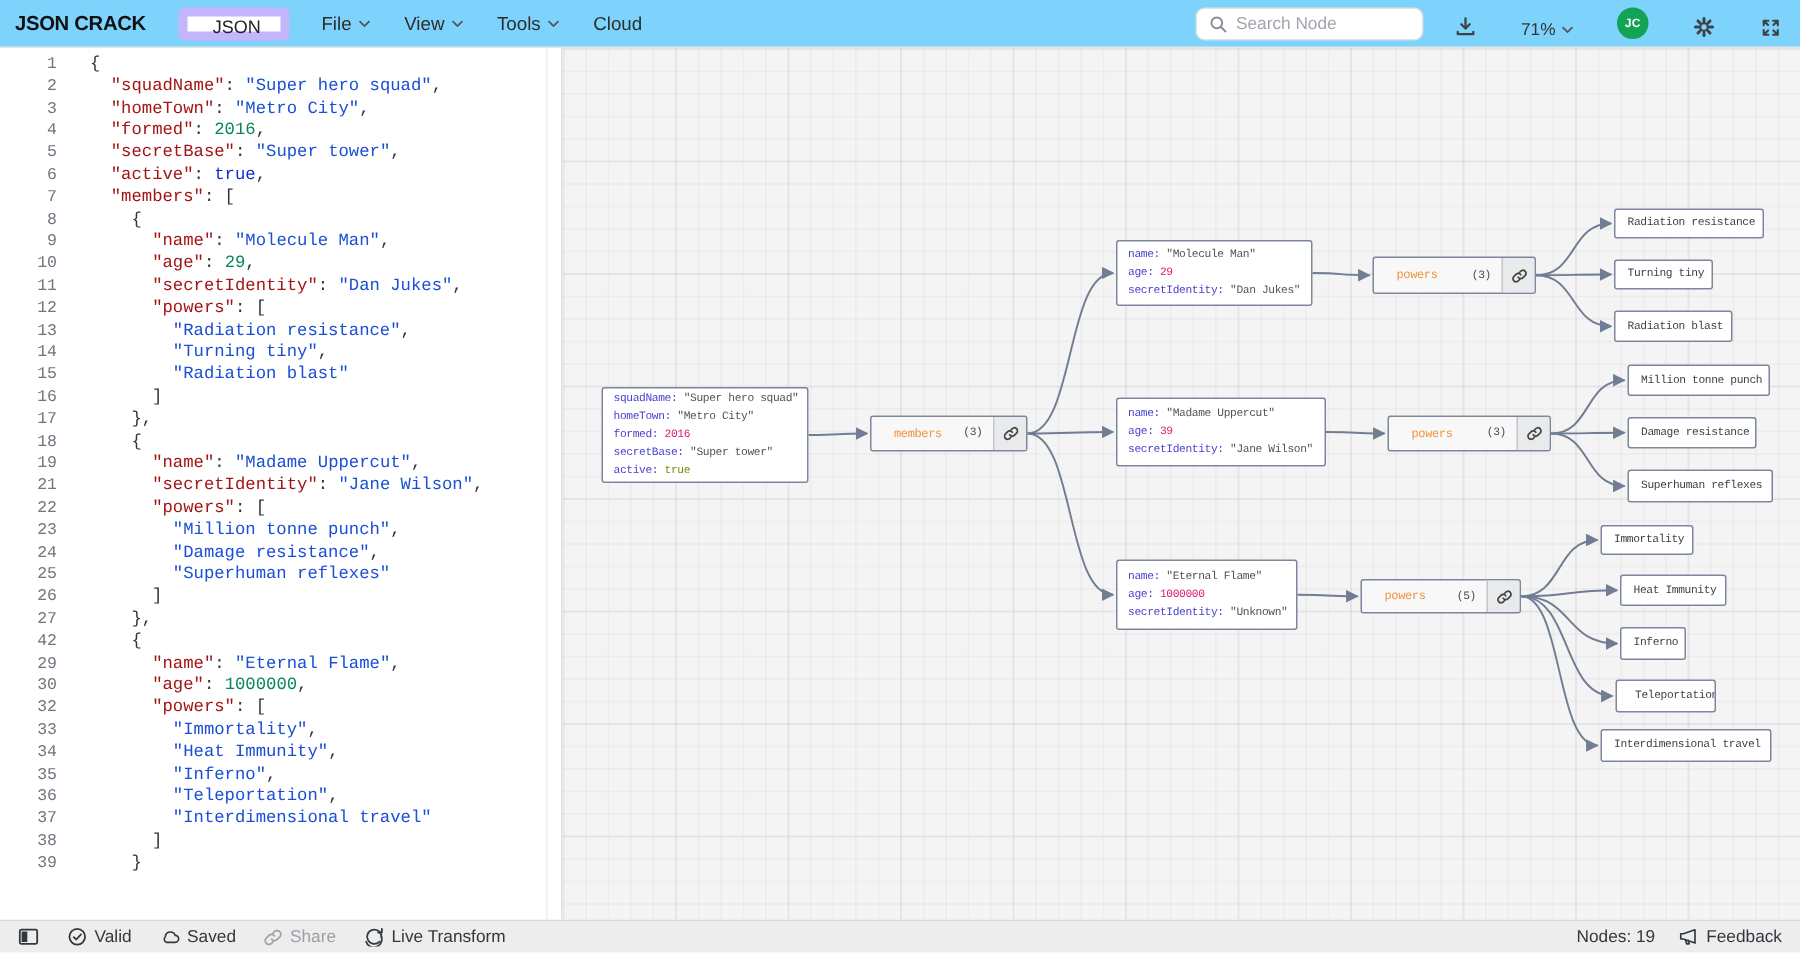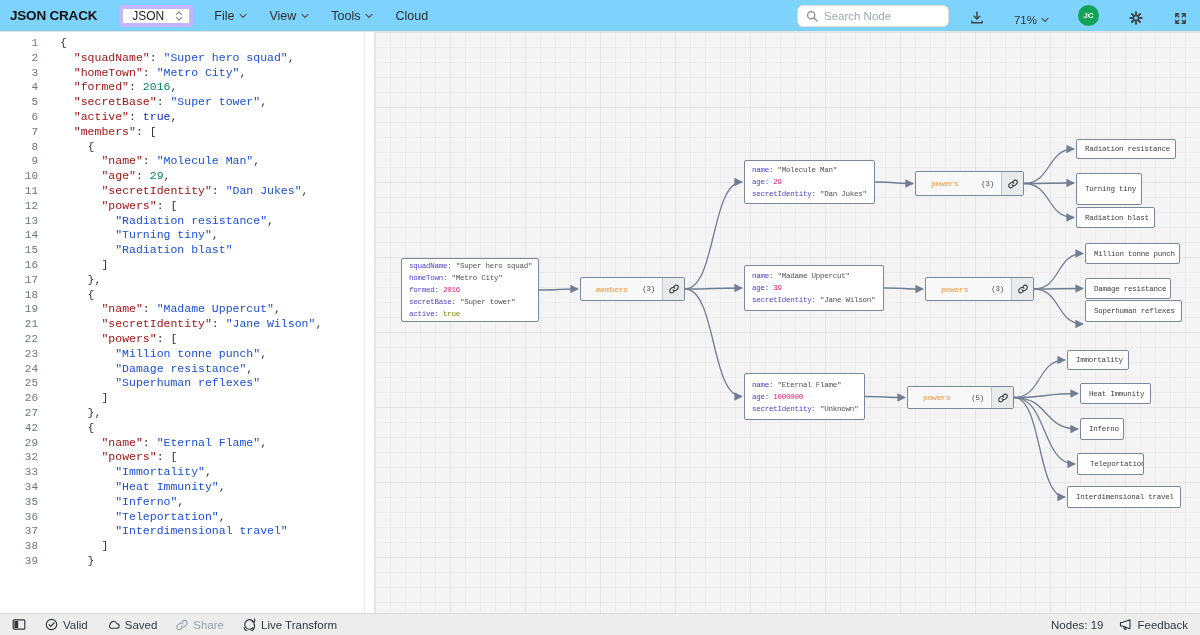--- a/index.html
+++ b/index.html
@@ -3,23 +3,23 @@
 <meta charset="utf-8">
 <style>
   * { margin:0; padding:0; box-sizing:border-box; }
   html,body { width:1200px; height:635px; overflow:hidden; background:#fff;
     font-family:"Liberation Sans", sans-serif; }
 
   
   .topbar { height:32px; display:flex; align-items:center; background:#7dd3fc;
     border-bottom:1px solid #e6e6e6; padding:0 12px 0 10px; }
   .logo { font-size:13.5px; font-weight:800; letter-spacing:-0.2px; color:#111; white-space:nowrap; }
-  .fmt-select { margin-left:22px; width:74px; height:22px; border:4px solid #c4b5fd; border-radius:4px;
+  .fmt-select { margin-left:22px; width:74px; height:22px; border:6px solid #c4b5fd; border-radius:4px;
     display:flex; align-items:center; justify-content:space-between; padding:0 6px 0 9px;
-    font-size:12px; color:#222; background:#fff; cursor:pointer; }
+    font-size:12px; color:#222; background:#fff; cursor:pointer;flex-direction:column; }
   .menus { display:flex; align-items:center; margin-left:10px; }
   .menu-item { display:flex; align-items:center; gap:5px; padding:0 11px; font-size:12.5px;
     color:#2d2d2d; height:32px; cursor:pointer; }
   .spacer { flex:1; }
   .search { width:152px; height:22px; border:1px solid #e0e0e0; border-radius:6px; background:#fff;
     display:flex; align-items:center; padding:0 8px; gap:6px; }
   .search input { border:none; outline:none; width:110px; font-size:11.5px; color:#333;
     font-family:"Liberation Sans",sans-serif; background:transparent; }
   .search input::placeholder { color:#a0a6ad; }
   .tb-icons { display:flex; align-items:flex-end; gap:29px; margin-left:20px; }
@@ -190,20 +190,21 @@
         <div class="line"><span class="ln">19</span><span class="code">      <span class="tk">"name"</span>: <span class="ts">"Madame Uppercut"</span>,</span></div>
         <div class="line"><span class="ln">21</span><span class="code">      <span class="tk">"secretIdentity"</span>: <span class="ts">"Jane Wilson"</span>,</span></div>
         <div class="line"><span class="ln">22</span><span class="code">      <span class="tk">"powers"</span>: [</span></div>
         <div class="line"><span class="ln">23</span><span class="code">        <span class="ts">"Million tonne punch"</span>,</span></div>
         <div class="line"><span class="ln">24</span><span class="code">        <span class="ts">"Damage resistance"</span>,</span></div>
         <div class="line"><span class="ln">25</span><span class="code">        <span class="ts">"Superhuman reflexes"</span></span></div>
         <div class="line"><span class="ln">26</span><span class="code">      ]</span></div>
         <div class="line"><span class="ln">27</span><span class="code">    },</span></div>
         <div class="line"><span class="ln">42</span><span class="code">    {</span></div>
         <div class="line"><span class="ln">29</span><span class="code">      <span class="tk">"name"</span>: <span class="ts">"Eternal Flame"</span>,</span></div>
+        <div class="line"><span class="ln">30</span><span class="code">      <span class="tk">"age"</span>: <span class="tn">1000000</span>,</span></div>
         <div class="line"><span class="ln">32</span><span class="code">      <span class="tk">"powers"</span>: [</span></div>
         <div class="line"><span class="ln">33</span><span class="code">        <span class="ts">"Immortality"</span>,</span></div>
         <div class="line"><span class="ln">34</span><span class="code">        <span class="ts">"Heat Immunity"</span>,</span></div>
         <div class="line"><span class="ln">35</span><span class="code">        <span class="ts">"Inferno"</span>,</span></div>
         <div class="line"><span class="ln">36</span><span class="code">        <span class="ts">"Teleportation"</span>,</span></div>
         <div class="line"><span class="ln">37</span><span class="code">        <span class="ts">"Interdimensional travel"</span></span></div>
         <div class="line"><span class="ln">38</span><span class="code">      ]</span></div>
         <div class="line"><span class="ln">39</span><span class="code">    }</span></div>
       </div>
     <div class="editor-edge"></div>
@@ -266,21 +267,21 @@
         <div class="picon">
           <svg width="10" height="10" viewBox="0 0 12 12" fill="none" stroke="currentColor" stroke-width="1.4" stroke-linecap="round" stroke-linejoin="round">
   <path d="M5 7a2.5 2.5 0 003.8.3l1.4-1.4a2.5 2.5 0 10-3.5-3.5l-.8.8"></path>
   <path d="M7 5a2.5 2.5 0 00-3.8-.3L1.8 6.1a2.5 2.5 0 103.5 3.5l.8-.8"></path>
           </svg>
         </div>
       </div>
       <div class="gnode leaf" style="left: 701px; top: 107px; width: 100px; height: 20px;">
         <span class="ltext">Radiation resistance</span>
       </div>
-      <div class="gnode leaf" style="left: 701px; top: 141px; width: 66px; height: 32px;">
+      <div class="gnode leaf" style="left: 701px; top: 141px; width: 66px; height: 20px;">
         <span class="ltext">Turning tiny</span>
       </div>
       <div class="gnode leaf" style="left: 701px; top: 175px; width: 79px; height: 21px;">
         <span class="ltext">Radiation blast</span>
       </div>
       <div class="gnode object" style="left: 369px; top: 233px; width: 140px; height: 46px;">
         <div class="grow"><span class="gk">name:</span> <span class="gv t-string">"Madame Uppercut"</span></div>
         <div class="grow"><span class="gk">age:</span> <span class="gv t-number">39</span></div>
         <div class="grow"><span class="gk">secretIdentity:</span> <span class="gv t-string">"Jane Wilson"</span></div>
       </div>
@@ -295,21 +296,21 @@
   <path d="M7 5a2.5 2.5 0 00-3.8-.3L1.8 6.1a2.5 2.5 0 103.5 3.5l.8-.8"></path>
           </svg>
         </div>
       </div>
       <div class="gnode leaf" style="left: 710px; top: 211px; width: 95px; height: 21px;">
         <span class="ltext">Million tonne punch</span>
       </div>
       <div class="gnode leaf" style="left: 710px; top: 246px; width: 86px; height: 21px;">
         <span class="ltext">Damage resistance</span>
       </div>
-      <div class="gnode leaf" style="left: 710px; top: 268px; width: 97px; height: 22px;">
+      <div class="gnode leaf" style="left: 710px; top: 281px; width: 97px; height: 22px;">
         <span class="ltext">Superhuman reflexes</span>
       </div>
       <div class="gnode object" style="left: 369px; top: 341px; width: 121px; height: 47px;">
         <div class="grow"><span class="gk">name:</span> <span class="gv t-string">"Eternal Flame"</span></div>
         <div class="grow"><span class="gk">age:</span> <span class="gv t-number">1000000</span></div>
         <div class="grow"><span class="gk">secretIdentity:</span> <span class="gv t-string">"Unknown"</span></div>
       </div>
       <div class="gnode parent" style="left: 532px; top: 354px; width: 107px; height: 23px;">
         <div class="plabel">
           <span class="pname">powers</span>

